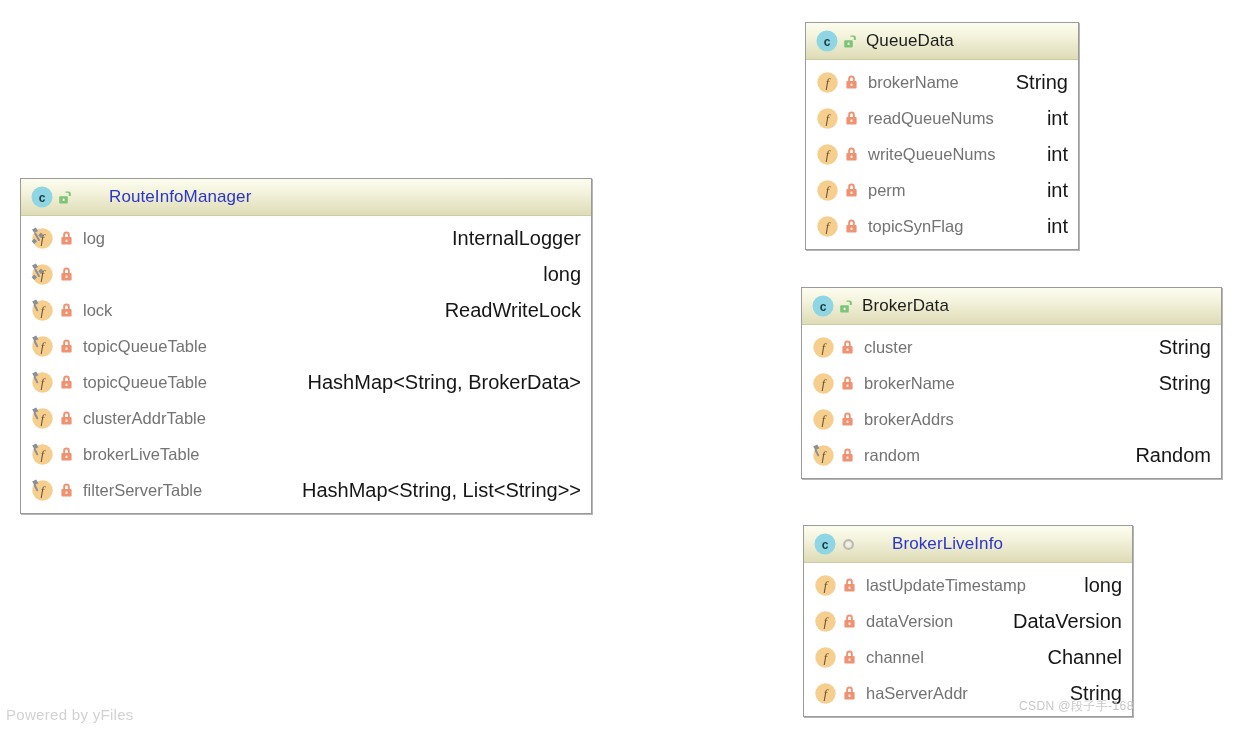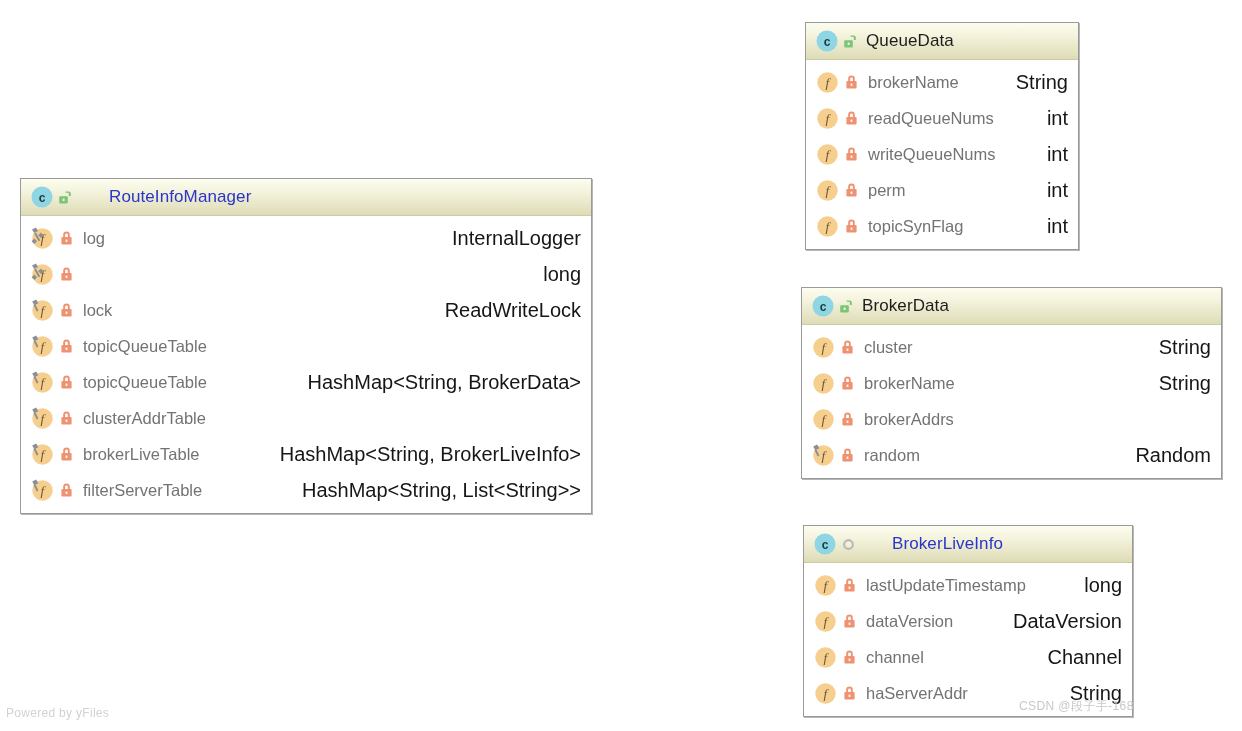--- a/index.html
+++ b/index.html
@@ -102,21 +102,21 @@
     width: 15px;
     height: 16px;
     margin-right: 5px;
   }
 
   
   .yfiles-mark {
     position: absolute;
     left: 6px;
     top: 706px;
-    font-size: 12px;
+    font-size: 15px;
     color: #d2d2d2;
     letter-spacing: 0.3px;
     white-space: nowrap;
   }
 
   .csdn-mark {
     position: absolute;
     left: 1019px;
     top: 698px;
     font-size: 12px;
@@ -255,21 +255,20 @@
                   <path d="M1.2 2.6 L5.2 0.6 L7.3 4.2 L3.3 6.2 Z"></path>
                   <rect x="4.0" y="5.0" width="1.9" height="7.6" rx="0.7" transform="rotate(-27 4.9 8.8)"></rect>
                 </g>
               </svg></span>
             <span class="icon icon-vis-field"><svg width="15" height="16" viewBox="0 0 15 16" xmlns="http://www.w3.org/2000/svg">
                 <path d="M7.5 1.6 a3.3 3.3 0 0 1 3.3 3.3 v2.5 h-1.9 v-2.5 a1.4 1.4 0 0 0 -2.8 0 v2.5 h-1.9 v-2.5 a3.3 3.3 0 0 1 3.3 -3.3 z" fill="#ef9272"></path>
                 <rect x="2.4" y="7.1" width="10.2" height="7.3" rx="1" fill="#ef9272"></rect>
                 <rect x="6.5" y="9.5" width="2.0" height="2.6" rx="0.5" fill="#fdece4"></rect>
               </svg></span>
             <span class="row-name">brokerLiveTable</span>
-            <span class="row-type">HashMap&lt;String, BrokerLiveInfo&gt;</span>
           </div>
           <div class="uml-row">
             <span class="icon icon-field"><svg width="23" height="23" viewBox="0 0 23 23" xmlns="http://www.w3.org/2000/svg">
                 <circle cx="11.5" cy="11.5" r="10.2" fill="#f6cf8e"></circle>
                 <text x="11.5" y="16.3" text-anchor="middle" font-family="Liberation Serif, serif" font-size="13.5" font-style="italic" fill="#6b5636">f</text>
                 <g fill="#8b8f96">
                   <path d="M1.2 2.6 L5.2 0.6 L7.3 4.2 L3.3 6.2 Z"></path>
                   <rect x="4.0" y="5.0" width="1.9" height="7.6" rx="0.7" transform="rotate(-27 4.9 8.8)"></rect>
                 </g>
               </svg></span>

